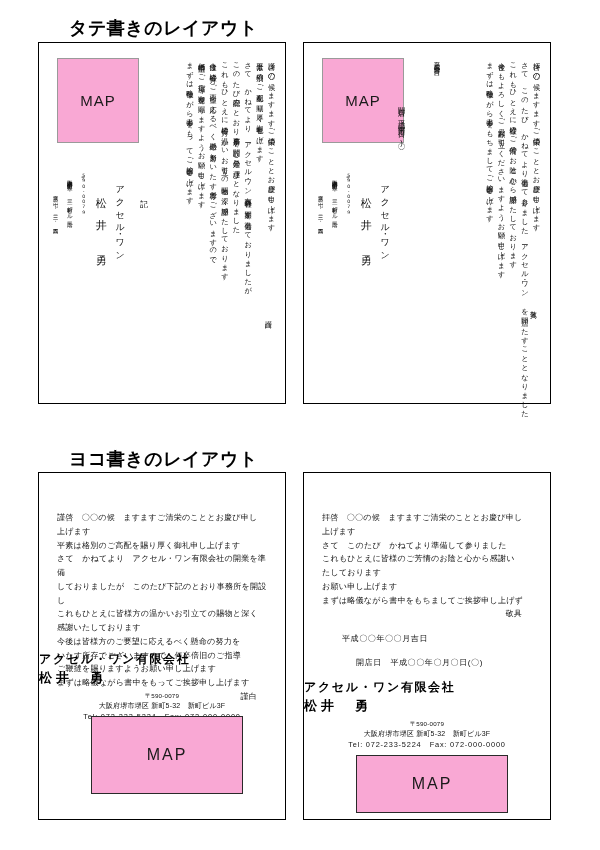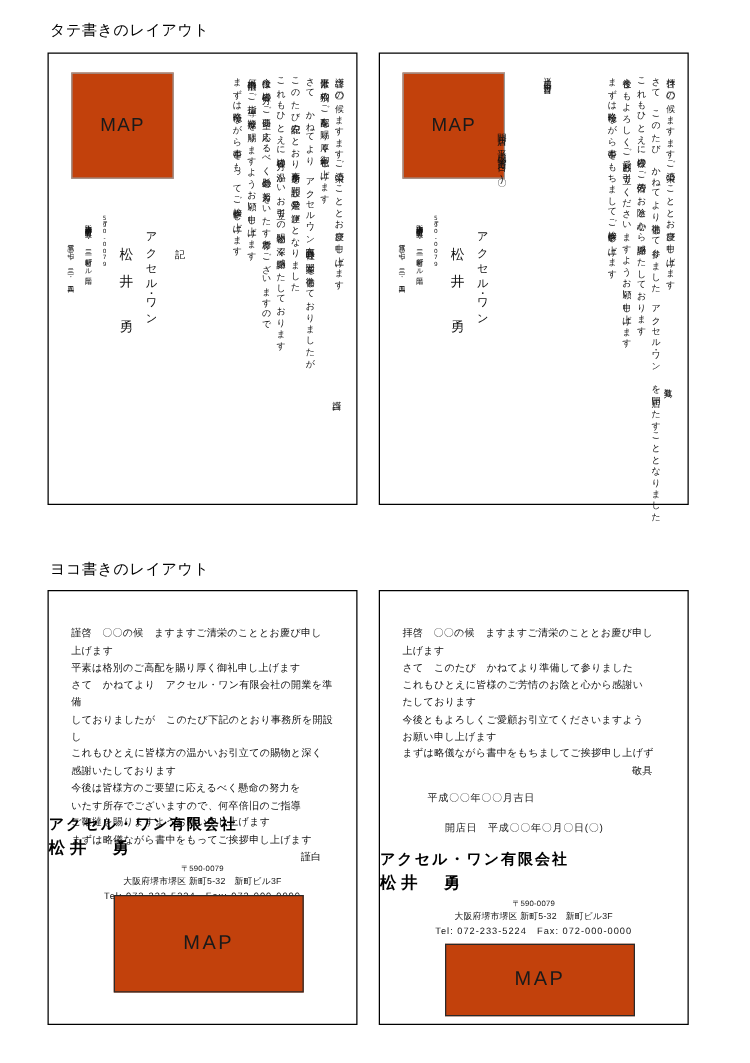--- a/index.html
+++ b/index.html
@@ -13,25 +13,26 @@
     height: 850px;
     position: relative;
     font-family: "Liberation Sans", "DejaVu Sans", sans-serif;
     color: #000000;
     overflow: hidden;
   }
 
   
   .section-heading {
     position: absolute;
-    font-size: 12px;
-    font-weight: normal;
+    font-size: 18px;
+    font-weight: bold;
     letter-spacing: 0.5px;
     color: #000;
     white-space: nowrap;
+    margin-left: 29px;
   }
   #heading-tate { left: 40px; top: 16px; }
   #heading-yoko { left: 40px; top: 447px; }
 
   
   .card {
     position: absolute;
     background: #fff;
     border: 1px solid #000;
   }
@@ -40,21 +41,21 @@
   #card-yoko-left   { left: 38px;  top: 472px; width: 248px; height: 348px; }
   #card-yoko-right  { left: 303px; top: 472px; width: 248px; height: 348px; }
 
   
   .map-box {
     position: absolute;
     border: 1px solid #9a9a9a;
     display: flex;
     align-items: center;
     justify-content: center;
-    background: #c2410c;
+    background: #f9a8d4;
   }
   .map-box .map-label {
     font-size: 15px;
     letter-spacing: 1px;
     color: #1a1a1a;
     font-family: "Liberation Sans", "DejaVu Sans", sans-serif;
   }
   .map-tate {
     left: 18px; top: 15px; width: 82px; height: 85px;
   }
@@ -153,23 +154,23 @@
     font-size: 7.4px;
     letter-spacing: 1.4px;
     color: #111;
     white-space: nowrap;
   }
 
   
   .hbody {
     position: absolute;
     left: 18px;
-    top: 27px;
+    top: 38px;
     width: 212px;
-    font-family: Liberation Sans, sans-serif;
+    font-family: Liberation Mono, monospace;
     font-size: 8px;
     line-height: 1.72;
     letter-spacing: 0.25px;
     color: #111;
   }
   .hbody p { margin: 0; }
   .h-close {
     text-align: right;
     padding-right: 12px;
   }
@@ -314,21 +315,20 @@
 </div>
 
 <div class="card" id="card-yoko-right">
 
   <div class="hbody">
     <p>拝啓　〇〇の候　ますますご清栄のこととお慶び申し</p>
     <p>上げます</p>
     <p>さて　このたび　かねてより準備して参りました</p>
     <p>これもひとえに皆様のご芳情のお陰と心から感謝い</p>
     <p>たしております</p>
-    <p>今後ともよろしくご愛顧お引立てくださいますよう</p>
     <p>お願い申し上げます</p>
     <p>まずは略儀ながら書中をもちましてご挨拶申し上げず</p>
     <p class="h-close">敬具</p>
   </div>
 
   <div class="h-date" style="left:38px; top:160px;">平成〇〇年〇〇月吉日</div>
 
   <div class="h-open" style="left:52px; top:184px;">開店日　平成〇〇年〇月〇日(〇)</div>
 
   <div class="h-company" style="top:206px;">アクセル・ワン有限会社</div>

